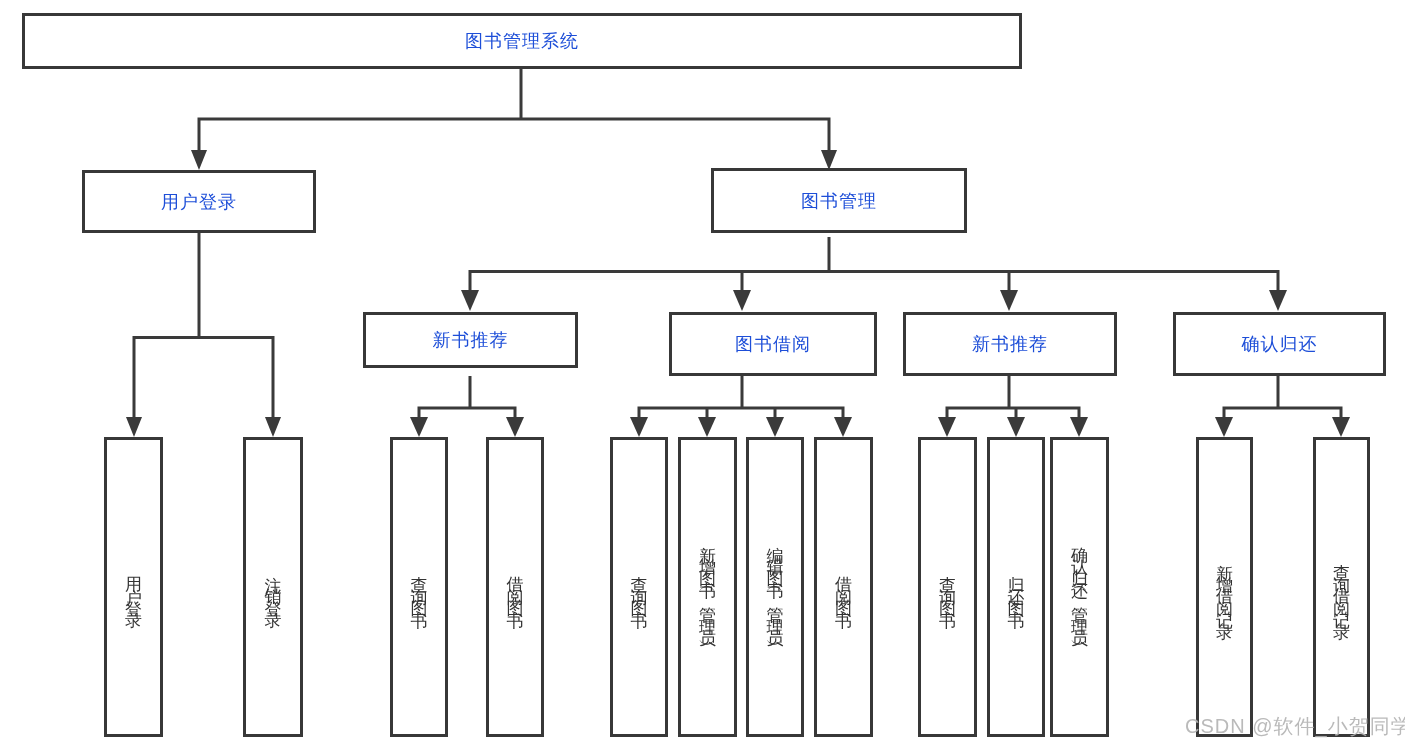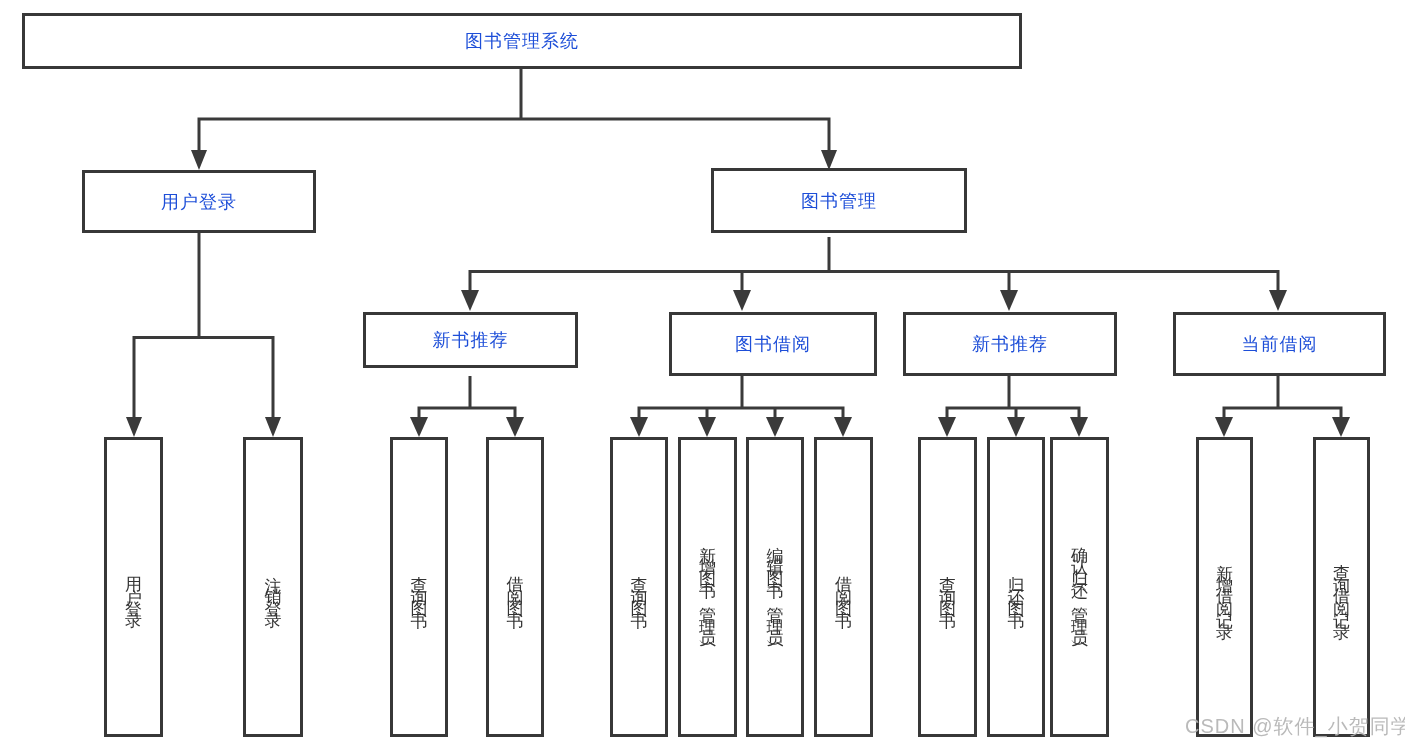--- a/index.html
+++ b/index.html
@@ -113,21 +113,21 @@
   <div class="node" style="left:363px;top:312px;width:215px;height:56px;">
     <span class="hlabel">新书推荐</span>
   </div>
   <div class="node" style="left:633px;top:312px;width:208px;height:64px;margin-left:36px;">
     <span class="hlabel">图书借阅</span>
   </div>
   <div class="node" style="left:903px;top:312px;width:214px;height:64px;">
     <span class="hlabel">新书推荐</span>
   </div>
   <div class="node" style="left:1173px;top:312px;width:213px;height:64px;">
-    <span class="hlabel">当前借阅</span>
+    <span class="hlabel">确认归还</span>
   </div>
 
   <div class="node leaf" style="left:104px;width:59px;">
     <span class="vtext">用户登录</span>
   </div>
   <div class="node leaf" style="left:243px;width:60px;">
     <span class="vtext">注销登录</span>
   </div>
 
   <div class="node leaf" style="left:390px;width:58px;">

